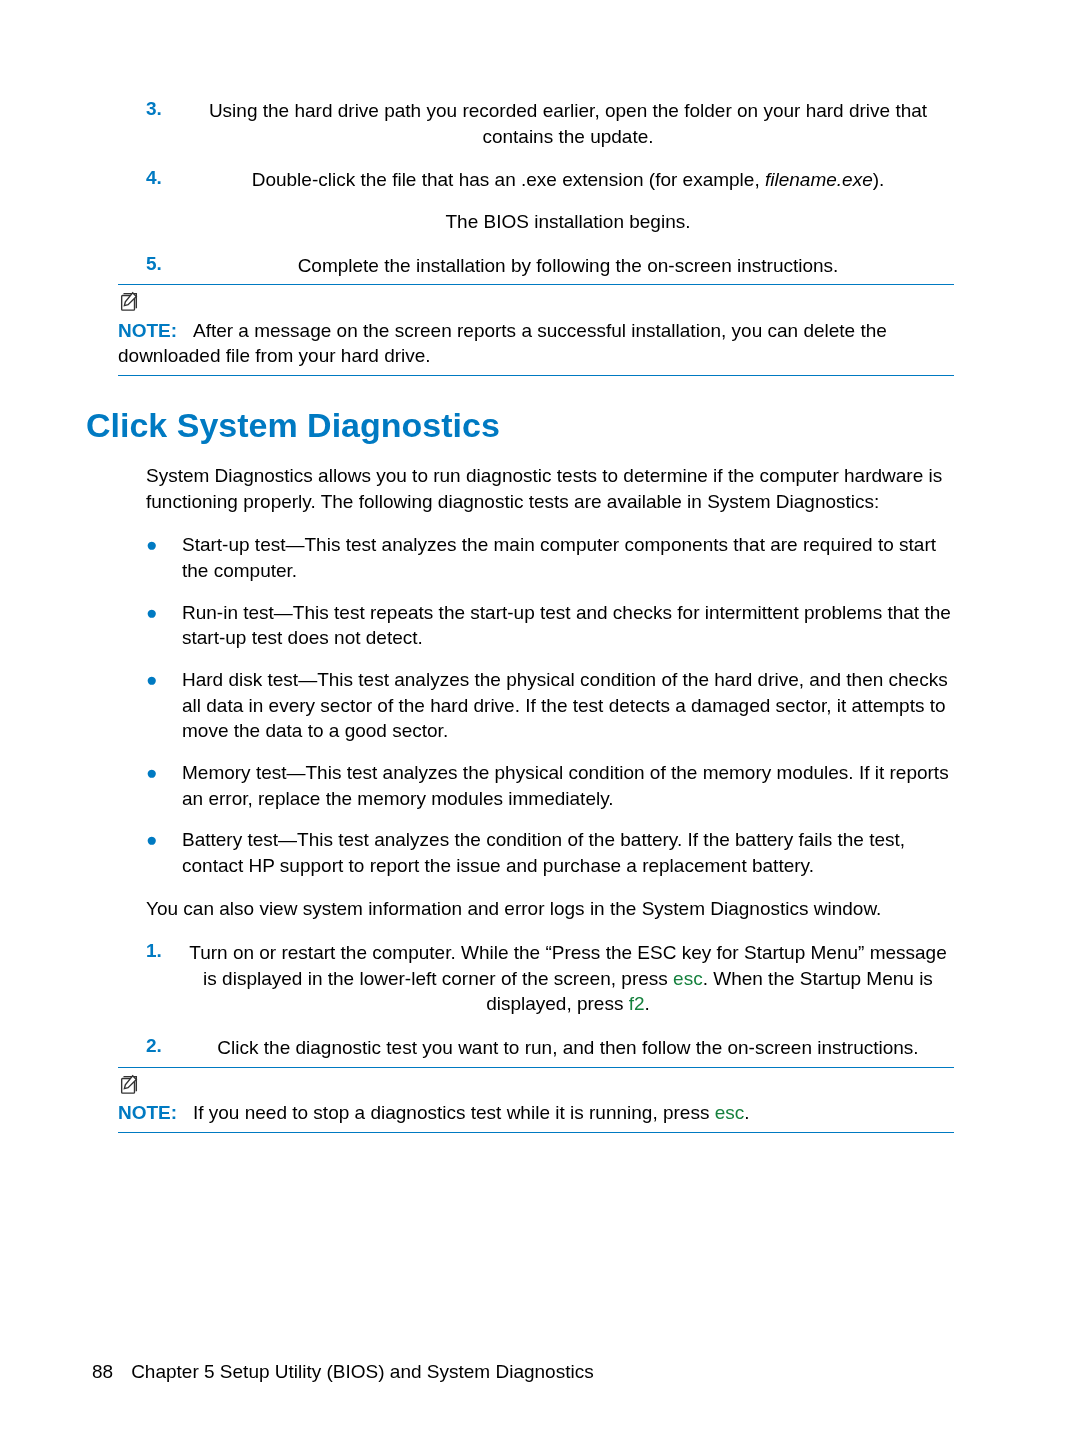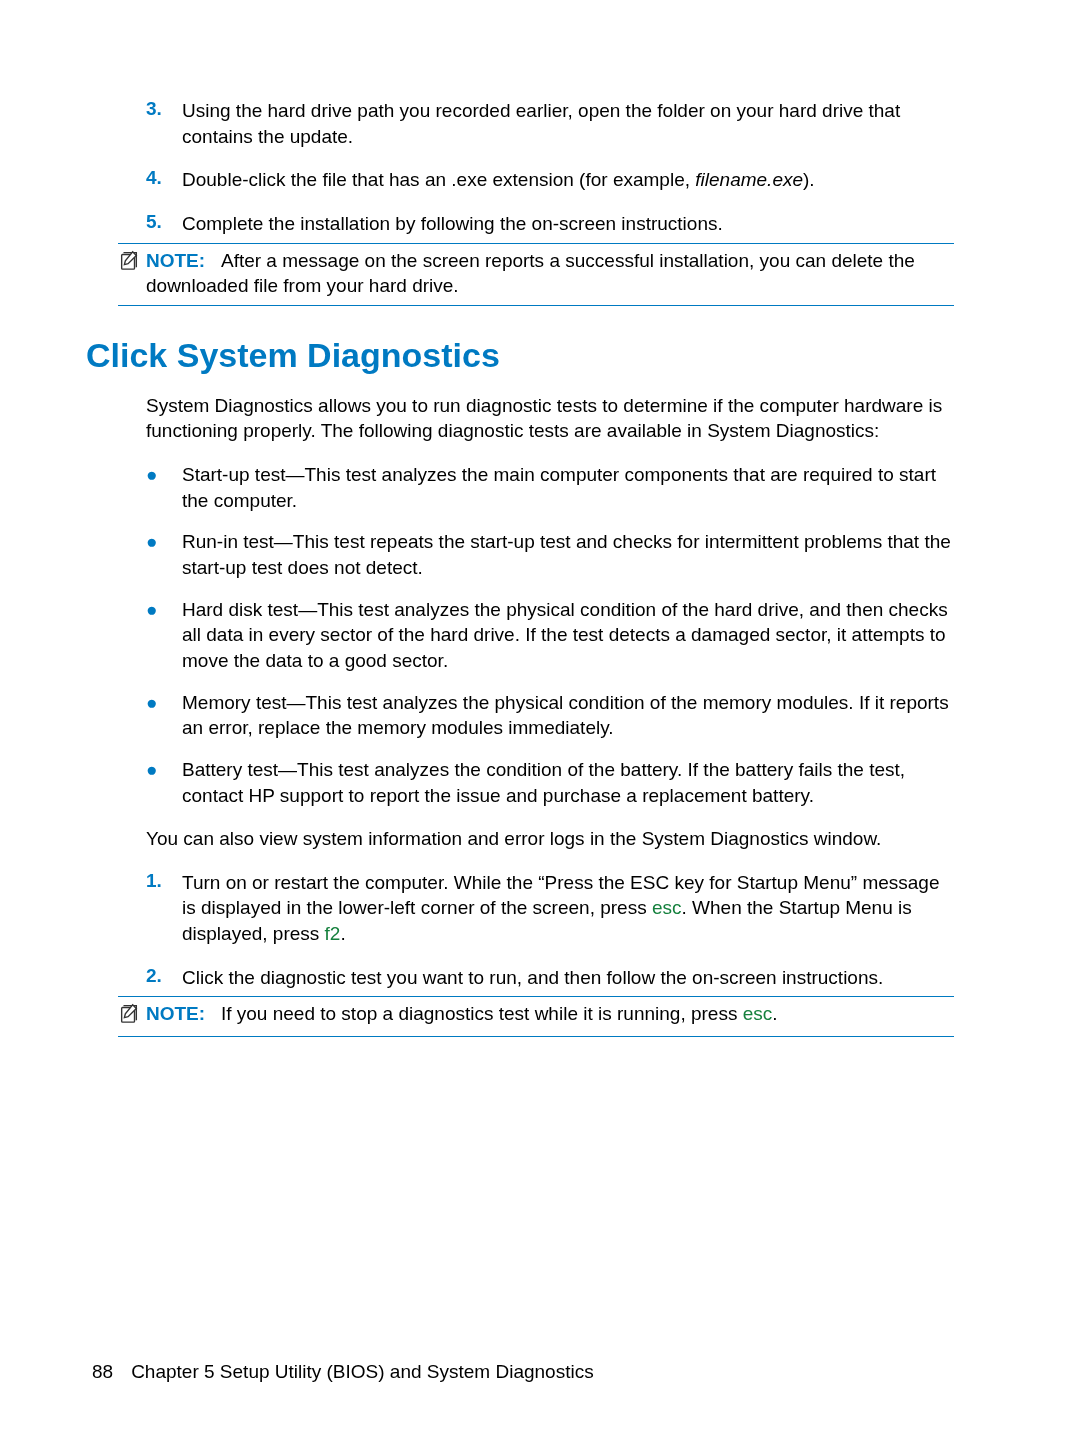--- a/index.html
+++ b/index.html
@@ -32,37 +32,39 @@
   .ol-num {
     width: 36px;
     flex-shrink: 0;
     font-weight: bold;
     font-size: 19px;
   }
   .ol-body {
     flex: 1;
     font-size: 19px;
     line-height: 1.35;
+    text-align: center;
   }
   .ol-body p {
     margin: 0 0 16px 0;
   }
   .ol-body p:last-child { margin-bottom: 0; }
   .blue-num { color: #007ac2; }
   .note-box {
     border-top: 1px solid #007ac2;
     border-bottom: 1px solid #007ac2;
     padding: 4px 0 6px 0;
     margin: 4px 0 18px 0;
     font-size: 19px;
     line-height: 1.35;
     display: flex;
     align-items: flex-start;
     position: relative;
     margin-left: -28px;
+    flex-direction: column;
   }
   .note-icon {
     width: 28px;
     flex-shrink: 0;
     position: relative;
     top: 1px;
   }
   .note-text { flex: 1; }
   .note-label {
     color: #007ac2;
@@ -117,20 +119,21 @@
 
     <div class="ol-container">
       <div class="ol-item">
         <div class="ol-num blue-num">3.</div>
         <div class="ol-body">Using the hard drive path you recorded earlier, open the folder on your hard drive that contains the update.</div>
       </div>
       <div class="ol-item">
         <div class="ol-num blue-num">4.</div>
         <div class="ol-body">
           <p><span>Double-click the file that has an .exe extension (for example, </span><span class="italic">filename.exe</span><span>).</span></p>
+          <p>The BIOS installation begins.</p>
         </div>
       </div>
       <div class="ol-item" style="margin-bottom:6px;">
         <div class="ol-num blue-num">5.</div>
         <div class="ol-body">Complete the installation by following the on-screen instructions.</div>
       </div>
     </div>
 
     <div class="note-box">
       <div class="note-icon">

